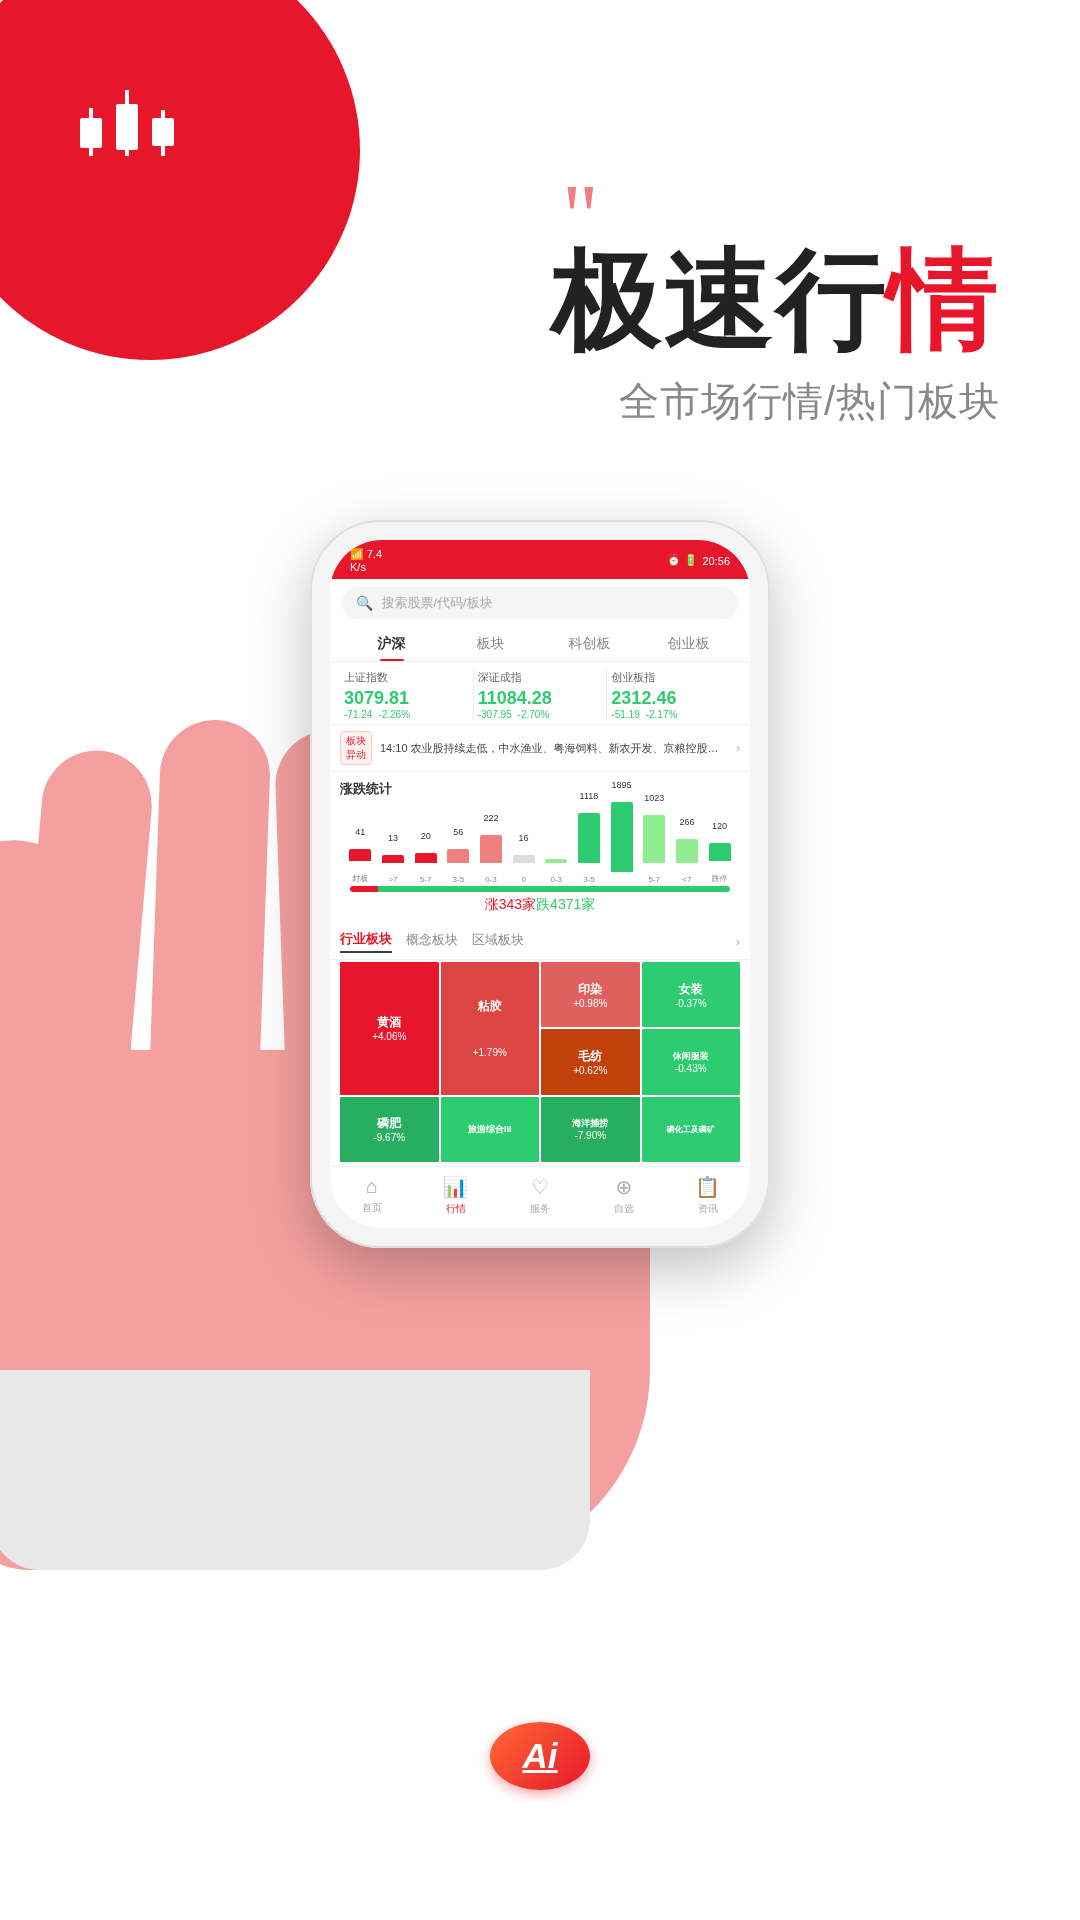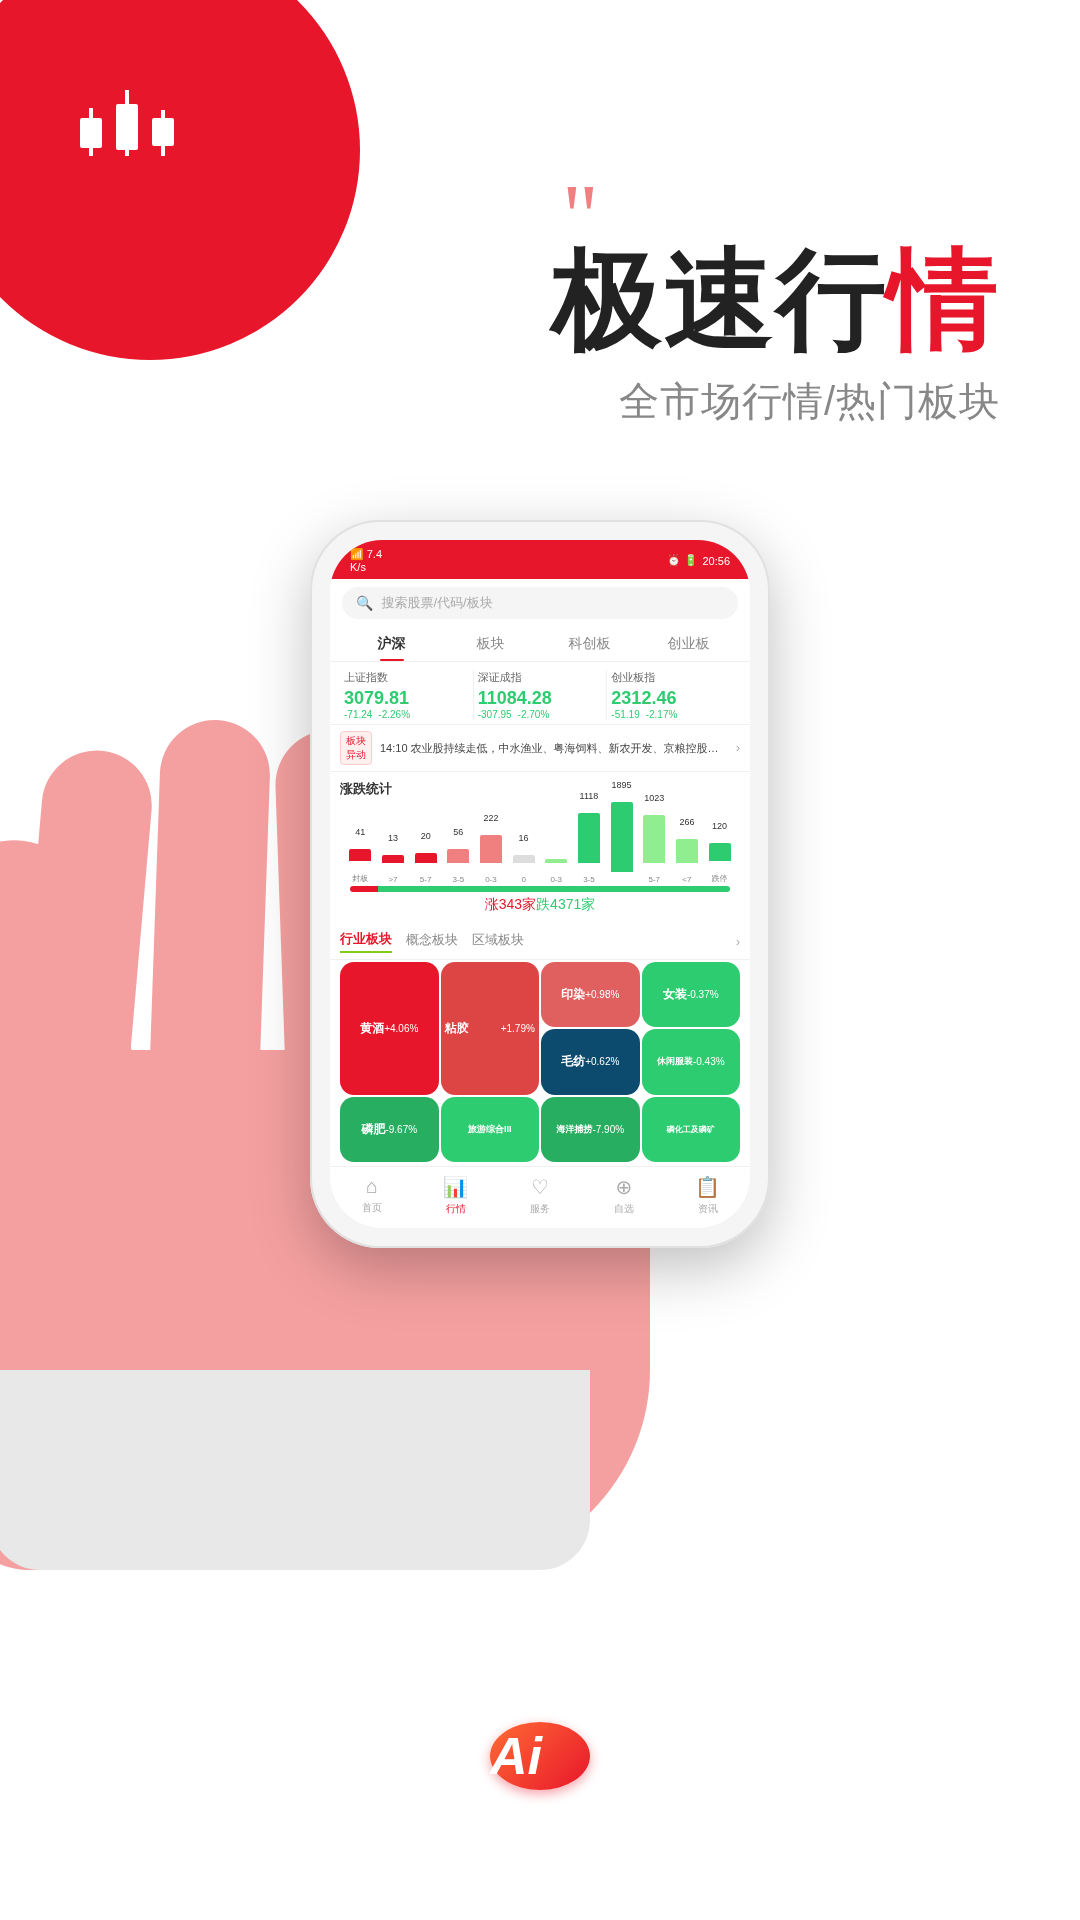--- a/index.html
+++ b/index.html
@@ -344,35 +344,35 @@
 
     .sector-tab {
       font-size: 13px;
       color: #888;
       padding-bottom: 3px;
     }
 
     .sector-tab.active {
       color: #e8162a;
       font-weight: 600;
-      border-bottom: 2px solid #84cc16;
+      border-bottom: 2px solid #404040;
     }
 
     .sector-arrow {
       margin-left: auto;
       color: #aaa;
       font-size: 12px;
     }
 
     .tree-cell {
       display: flex;
-      flex-direction: row;
+      flex-direction: column;
       align-items: center;
       justify-content: center;
-      border-radius: 14px;
+      border-radius: 1px;
       color: white;
       font-size: 11px;
       font-weight: 600;
       padding: 4px;
     }
 
     .tree-cell .cell-name {
       font-size: 12px;
       font-weight: 600;
     }
@@ -421,25 +421,27 @@
       bottom: 130px;
       left: 50%;
       transform: translateX(-50%);
       z-index: 20;
       background: linear-gradient(135deg, #ff6b35, #e8162a);
       border-radius: 50%;
       width: 100px;
       height: 68px;
       display: flex;
       align-items: center;
-      font-size: 52px;
+      justify-content: center;
+      font-size: 35px;
       font-weight: 900;
       font-style: italic;
       color: white;
       box-shadow: 0 4px 12px rgba(232,22,42,0.4);
+      text-decoration: underline;
     }
 
     .phone-container {
       position: absolute;
       top: 520px;
       left: 50%;
       transform: translateX(-50%);
       z-index: 15;
       width: 470px;
     }
@@ -745,21 +747,21 @@
         </div>
         <div class="tree-cell" style="background:#e06060; grid-column: 3; grid-row: 1;">
           <span class="cell-name">印染</span>
           <span class="cell-pct">+0.98%</span>
         </div>
         <div class="tree-cell bg-green" style="grid-column: 4; grid-row: 1;">
           <span class="cell-name">女装</span>
           <span class="cell-pct">-0.37%</span>
         </div>
 
-        <div class="tree-cell" style="background:#0c4a6e; grid-column: 3; grid-row: 2;">
+        <div class="tree-cell" style="background:#c2410c; grid-column: 3; grid-row: 2;">
           <span class="cell-name">毛纺</span>
           <span class="cell-pct">+0.62%</span>
         </div>
         <div class="tree-cell bg-green" style="grid-column: 4; grid-row: 2;">
           <span class="cell-name" style="font-size:9px;">休闲服装</span>
           <span class="cell-pct">-0.43%</span>
         </div>
 
         <div class="tree-cell bg-green-dark" style="grid-column: 1/2; grid-row: 3;">
           <span class="cell-name">磷肥</span>

